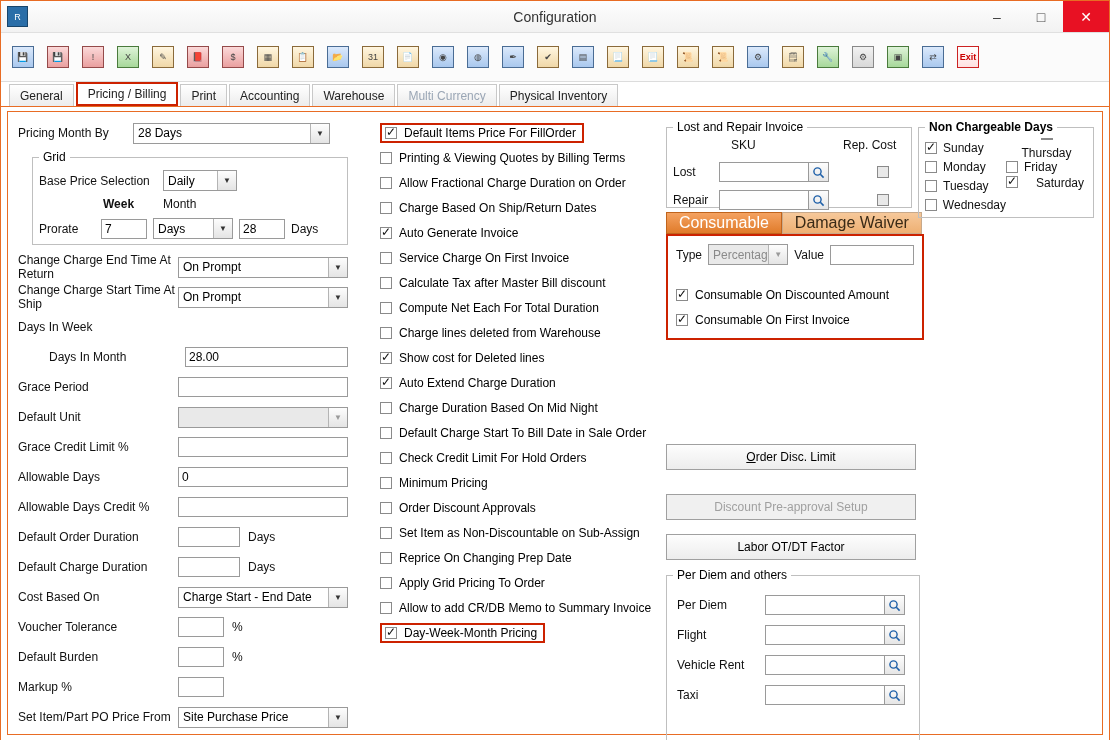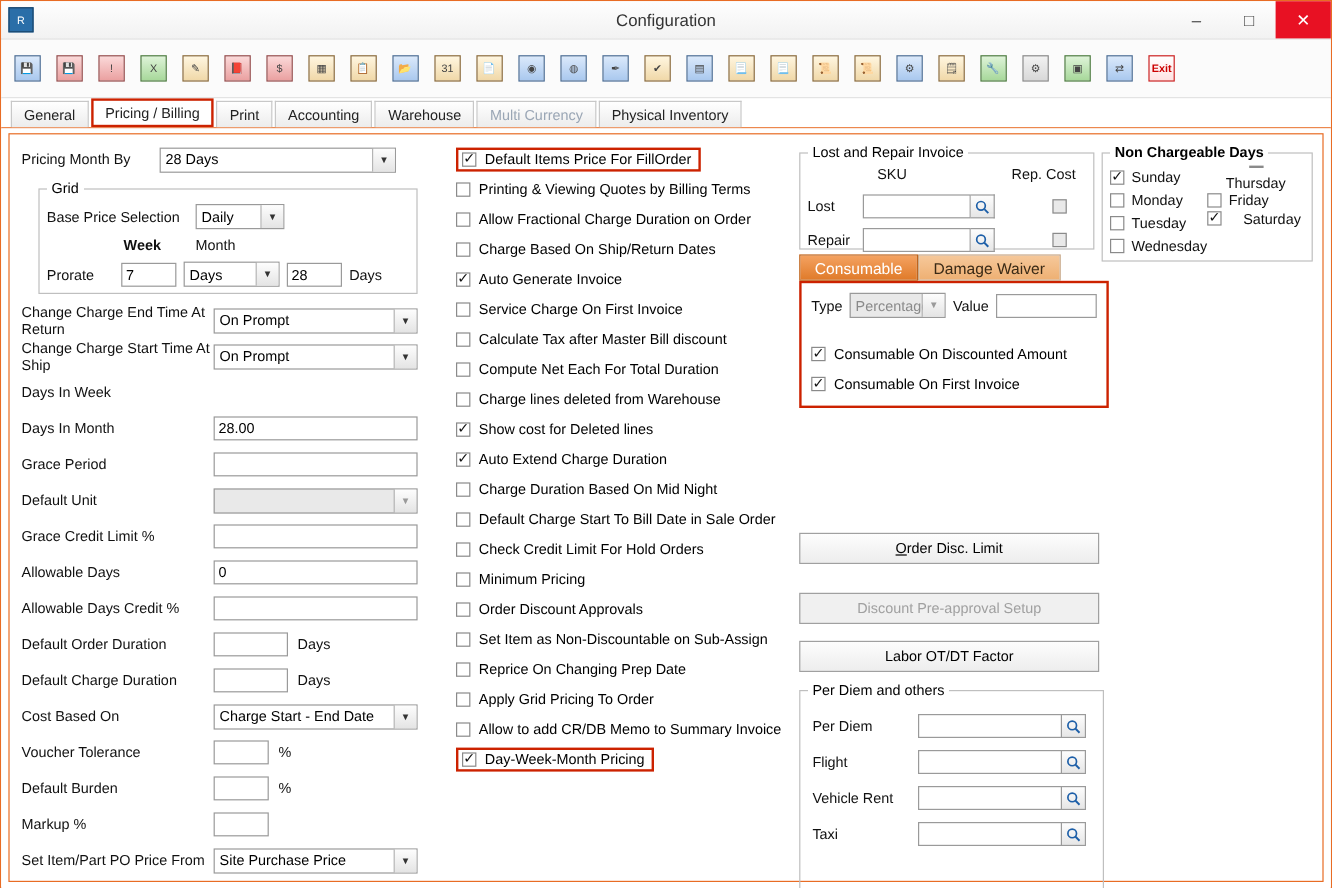--- a/index.html
+++ b/index.html
@@ -195,21 +195,21 @@
     height:26px;
     display:flex;align-items:center;justify-content:center;
     font-size:12px;
     box-sizing:border-box;
   }
   .btn.disabled{color:#a0a0a0;background:#f0f0f0;}
   .subtab{
     height:22px;
     padding:0 12px;
     display:flex;align-items:center;
-    font-size:13px;
+    font-size:16px;
     box-sizing:border-box;
     border:1px solid #c8a98a;
   }
   .subtab.sel{background:linear-gradient(#f4a261,#e07b2a);color:#fff;border:1px solid #c0641c;}
   .subtab.unsel{background:linear-gradient(#f6c89a,#eeb073);color:#3a2a16;}
   u{text-decoration:underline;}
 </style>
 </head>
 <body>
 
@@ -383,21 +383,21 @@
             <div style="display: flex; align-items: center; height: 30px;">
               <div class="lbl" style="width: 160px;">Change Charge Start Time At Ship</div>
               <div class="combo" style="width: 170px;">
                 <span>On Prompt</span>
                 <span class="arrow">▼</span>
               </div>
             </div>
             <div style="display: flex; align-items: center; height: 30px;">
               <div class="lbl" style="width: 160px;">Days In Week</div>
             </div>
-            <div style="display: flex; align-items: center; height: 30px;">
+            <div style="display: flex; align-items: center; height: 30px; margin-left: 31px;">
               <div class="lbl" style="width: 160px;">Days In Month</div>
               <input class="inp" value="28.00" style="width: 170px;">
             </div>
             <div style="display: flex; align-items: center; height: 30px;">
               <div class="lbl" style="width: 160px;">Grace Period</div>
               <input class="inp" style="width: 170px;">
             </div>
             <div style="display: flex; align-items: center; height: 30px;">
               <div class="lbl" style="width: 160px;">Default Unit</div>
               <div class="combo gray" style="width: 170px;">

